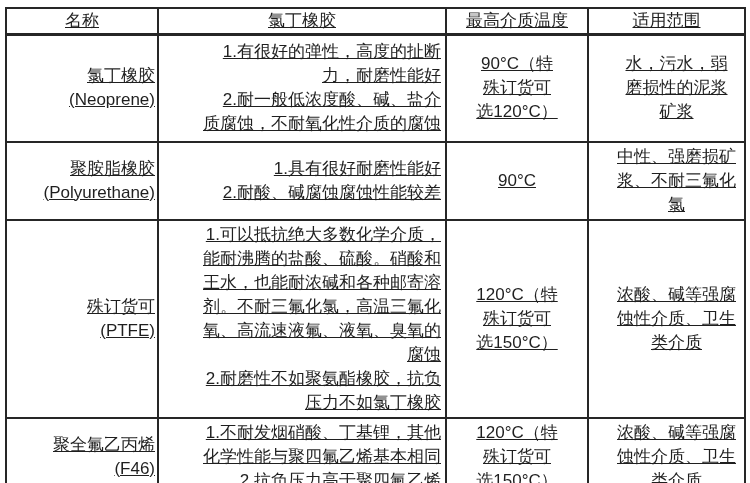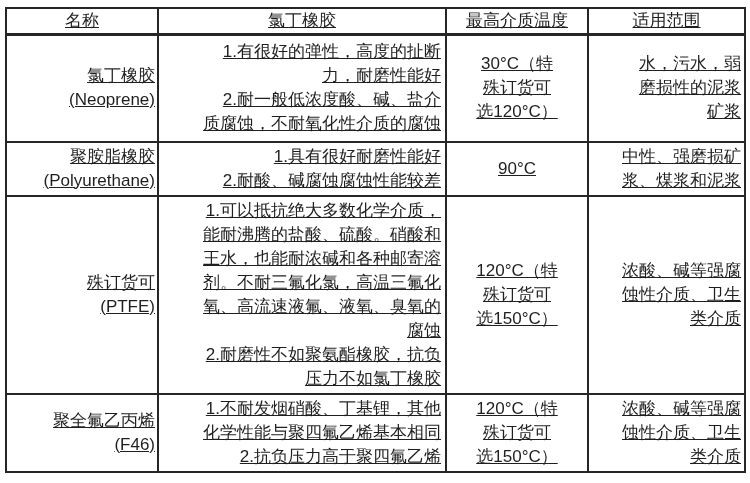--- a/index.html
+++ b/index.html
@@ -43,21 +43,21 @@
     border-bottom-width: 3px;
   }
   .col-name  { width: 152px; }
   .col-perf  { width: 288px; }
   .col-temp  { width: 142px; }
   .col-range { width: 157px; }
 
   .c-name  { text-align: right; padding: 1px 2px; }
   .c-perf  { text-align: right;   padding: 2px 4px 2px 6px; }
   .c-temp  { text-align: center; padding: 1px 2px; }
-  .c-range { text-align: right;   padding: 2px 3px 2px 23px; }
+  .c-range { text-align: center;   padding: 2px 3px 2px 23px; }
 
   tr.row-1 { height: 107px; }
   tr.row-2 { height: 53px;  }
   tr.row-3 { height: 198px; }
   tr.row-4 { height: 67px;  }
 </style>
 </head>
 <body>
 
 <div class="page">
@@ -77,35 +77,35 @@
       </tr>
     </thead>
     <tbody>
       <tr class="row-1">
         <td class="c-name">氯丁橡胶
 (Neoprene)</td>
         <td class="c-perf">1.有很好的弹性，高度的扯断
 力，耐磨性能好
 2.耐一般低浓度酸、碱、盐介
 质腐蚀，不耐氧化性介质的腐蚀</td>
-        <td class="c-temp">30°C（特
+        <td class="c-temp">90°C（特
 殊订货可
 选120°C）</td>
         <td class="c-range">水，污水，弱
 磨损性的泥浆
 矿浆</td>
       </tr>
       <tr class="row-2">
         <td class="c-name">聚胺脂橡胶
 (Polyurethane)</td>
         <td class="c-perf">1.具有很好耐磨性能好
 2.耐酸、碱腐蚀腐蚀性能较差</td>
         <td class="c-temp">90°C</td>
         <td class="c-range">中性、强磨损矿
-浆、煤浆和泥浆</td>
+浆、不耐三氟化氯</td>
       </tr>
       <tr class="row-3">
         <td class="c-name">殊订货可
 (PTFE)</td>
         <td class="c-perf">1.可以抵抗绝大多数化学介质，
 能耐沸腾的盐酸、硫酸。硝酸和
 王水，也能耐浓碱和各种邮寄溶
 剂。不耐三氟化氯，高温三氟化
 氧、高流速液氟、液氧、臭氧的
 腐蚀

